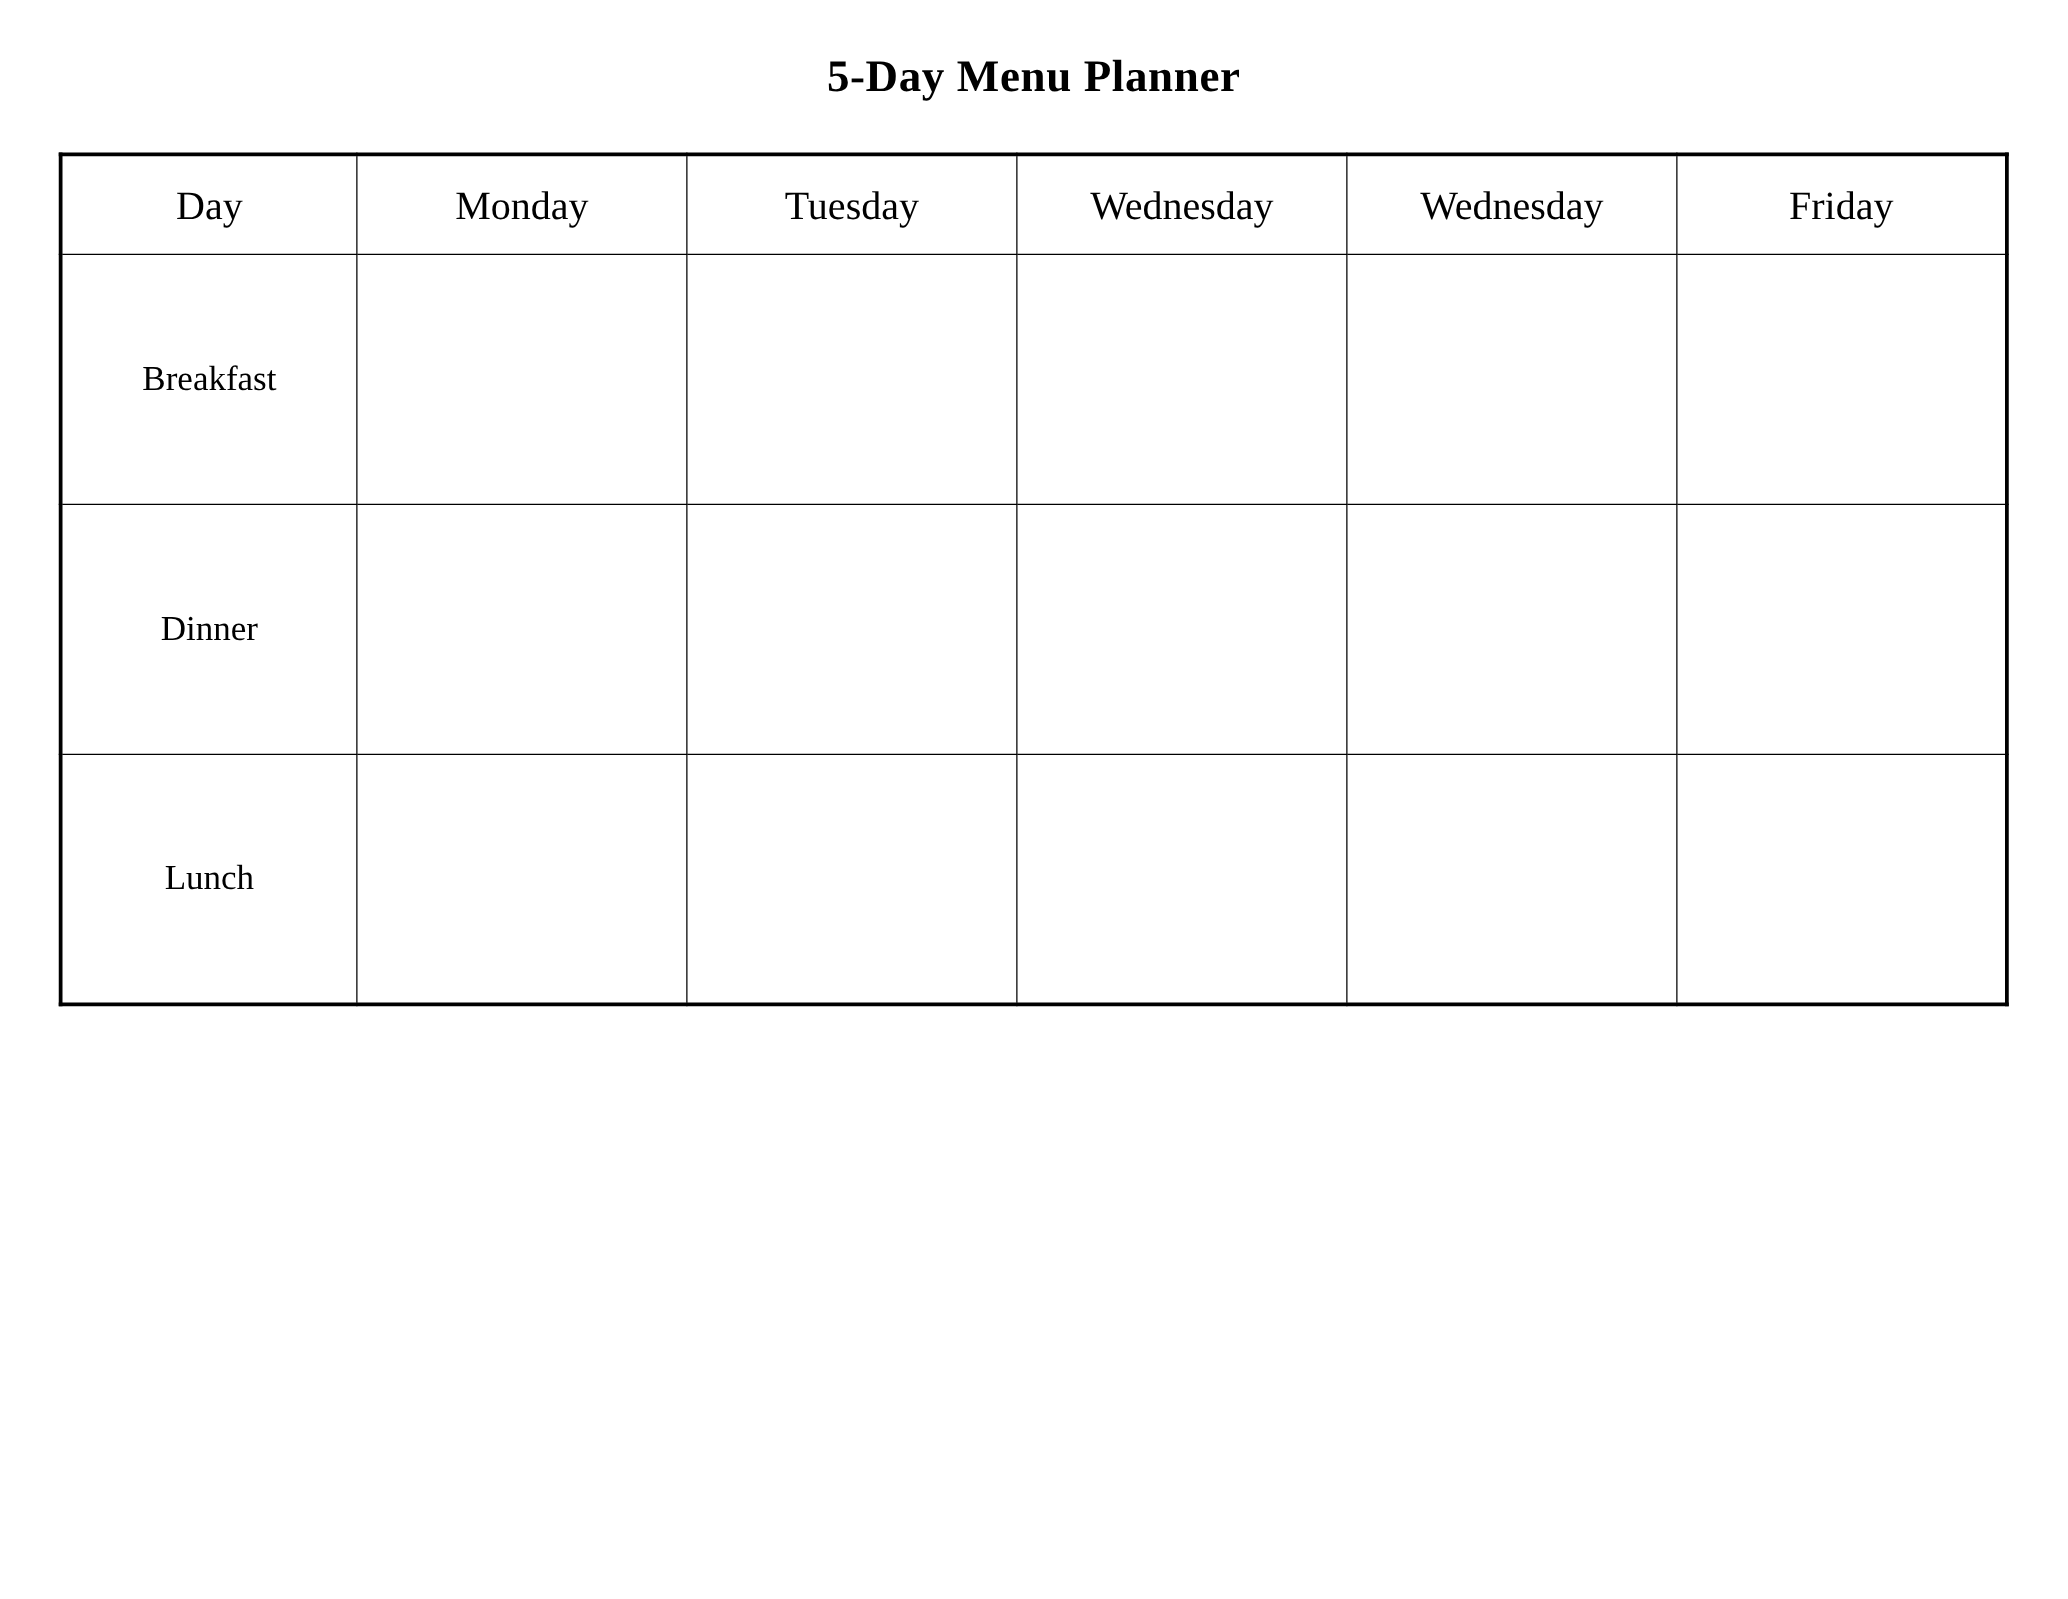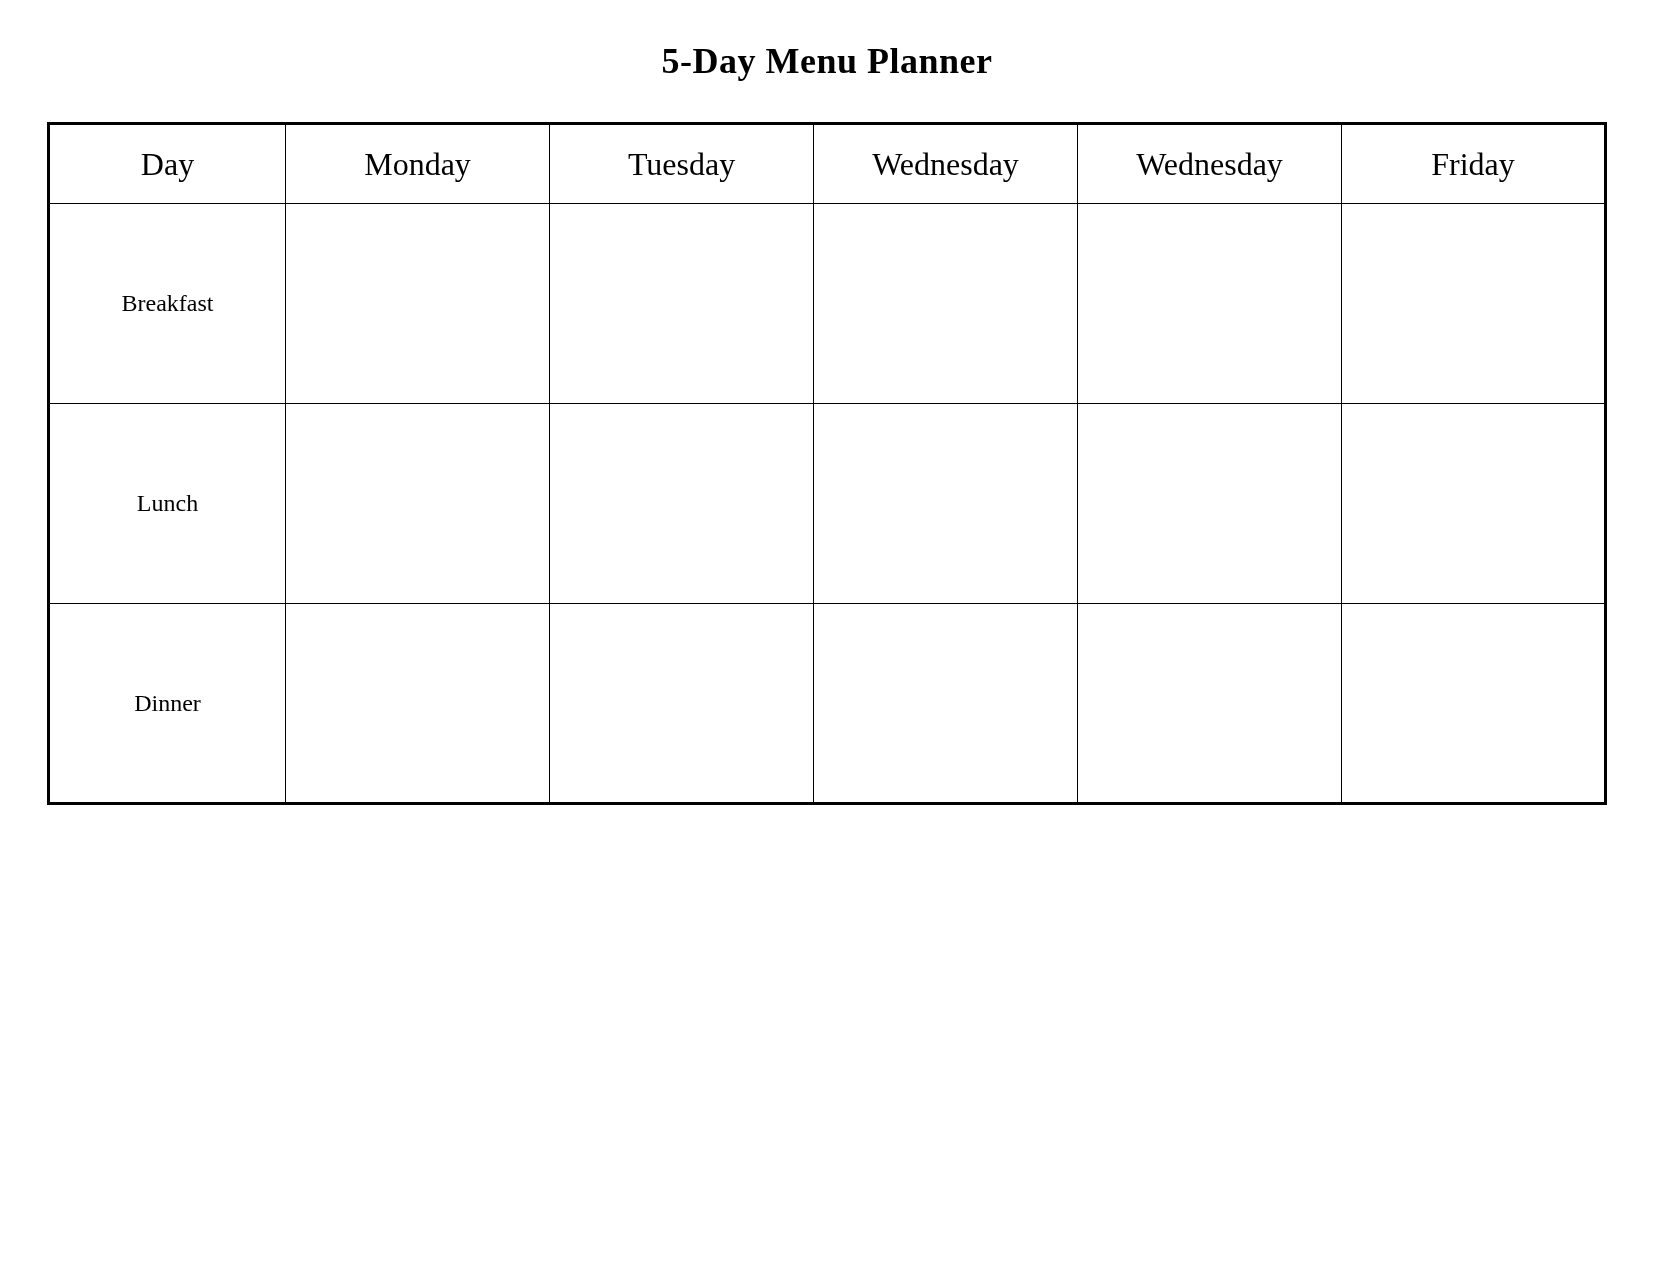--- a/index.html
+++ b/index.html
@@ -32,21 +32,21 @@
       border-collapse: collapse;
       border: 3px solid #000000;
       width: 1560px;
     }
 
     .planner-table th,
     .planner-table td {
       border: 1.5px solid #000000;
       text-align: center;
       vertical-align: middle;
-      font-size: 24px;
+      font-size: 28px;
       color: #000000;
       font-family: 'Times New Roman', Times, serif;
     }
 
     .planner-table thead tr th {
       height: 80px;
       font-weight: normal;
       font-size: 32px;
       padding: 10px;
     }
@@ -87,29 +87,29 @@
   <tbody>
     <tr>
       <td class="day-col">Breakfast</td>
       <td class="day-col-data"></td>
       <td class="day-col-data"></td>
       <td class="day-col-data"></td>
       <td class="day-col-data"></td>
       <td class="day-col-data"></td>
     </tr>
     <tr>
-      <td class="day-col">Lunch</td>
+      <td class="day-col">Dinner</td>
       <td class="day-col-data"></td>
       <td class="day-col-data"></td>
       <td class="day-col-data"></td>
       <td class="day-col-data"></td>
       <td class="day-col-data"></td>
     </tr>
     <tr>
-      <td class="day-col">Dinner</td>
+      <td class="day-col">Lunch</td>
       <td class="day-col-data"></td>
       <td class="day-col-data"></td>
       <td class="day-col-data"></td>
       <td class="day-col-data"></td>
       <td class="day-col-data"></td>
     </tr>
   </tbody>
 </table>
 
 </body></html>

